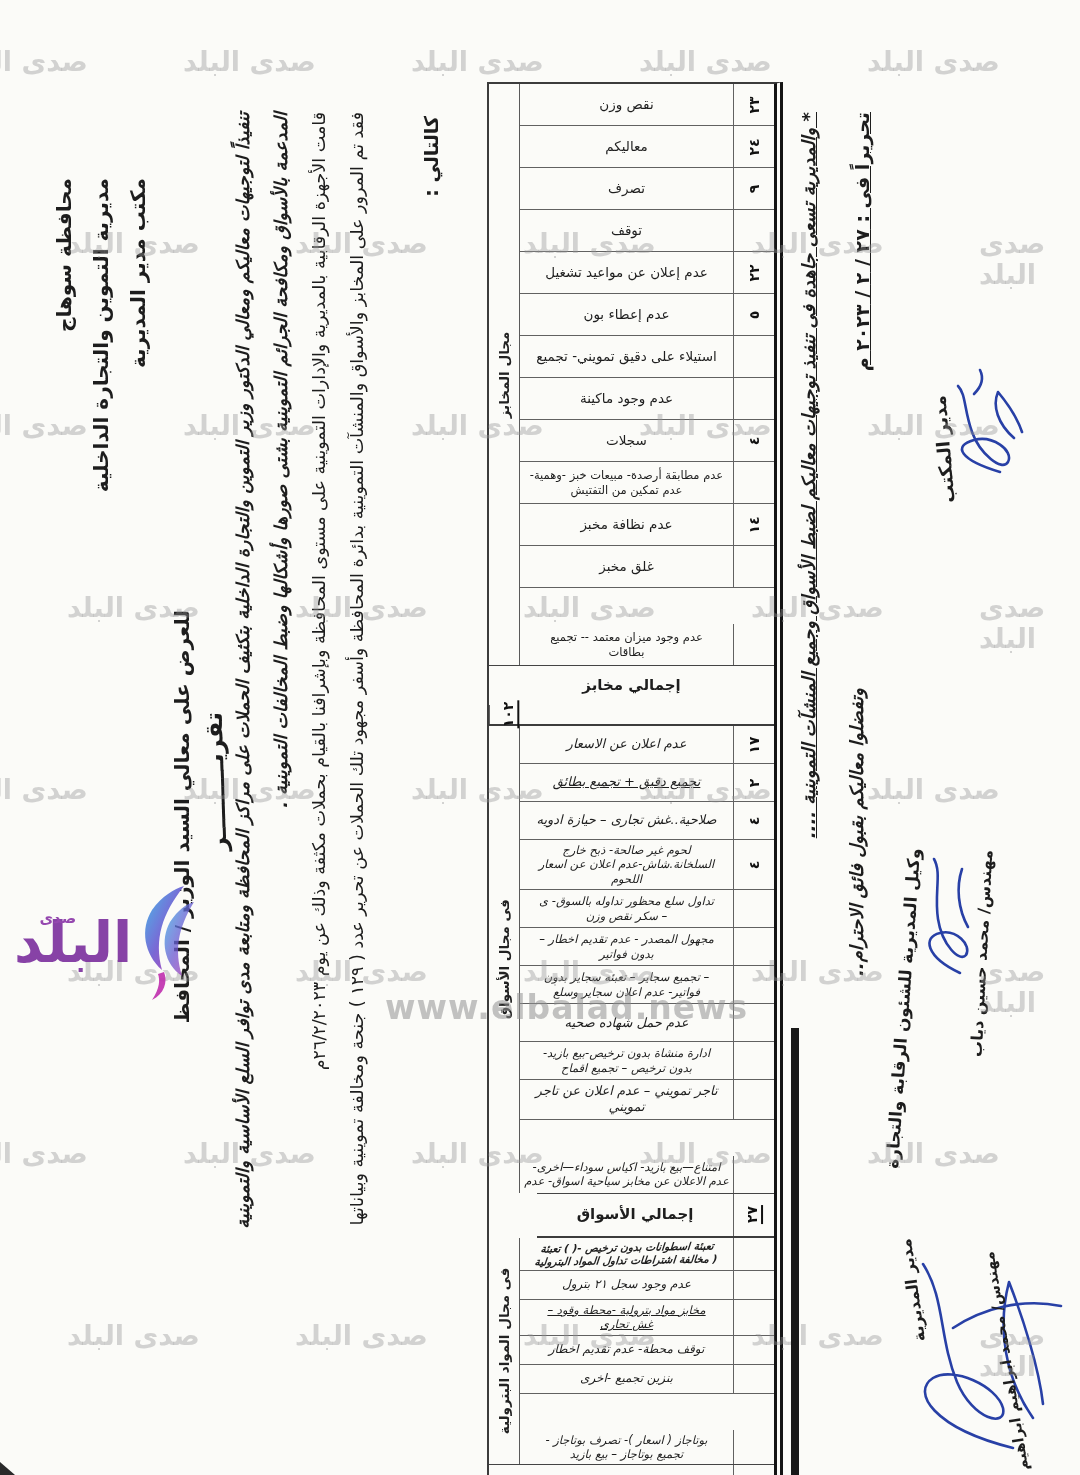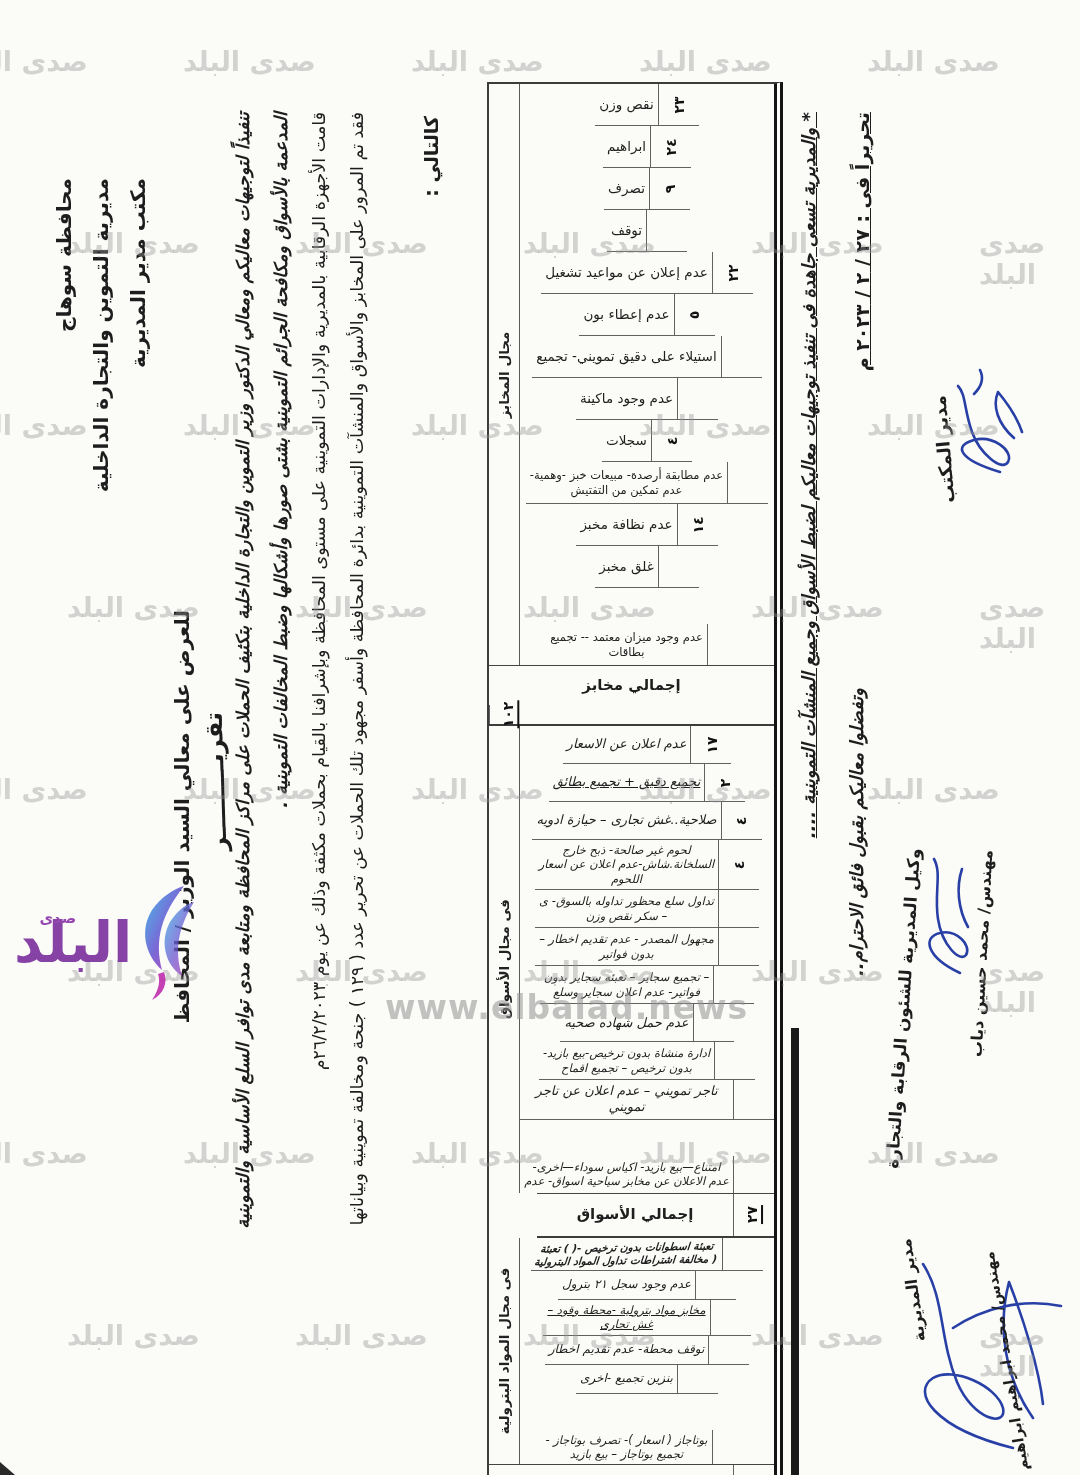--- a/index.html
+++ b/index.html
@@ -31,21 +31,21 @@
   .sig path{fill:none;stroke:#2840a6;stroke-width:2.6;stroke-linecap:round;stroke-linejoin:round;}
   .sig1{top:922px;right:360px;}
   .sig2{top:912px;right:845px;}
   .sig3{top:893px;right:1243px;}
   
   #tbl{position:absolute;left:487px;top:82px;width:296px;box-sizing:border-box;
        border:2px solid #3c3c3c;border-right:9px double #141414;background:rgba(255,255,255,.0);direction:ltr;}
   .sec{display:flex;}
   .cat{width:30px;display:flex;align-items:center;justify-content:center;border-right:1.5px solid #5a5a5a;}
   .cat span{transform:rotate(-90deg);white-space:nowrap;font-size:13.5px;font-weight:600;color:#222;}
-  .rows{flex:1;display:flex;flex-direction:column;align-items:center;}
+  .rows{flex:1;display:flex;flex-direction:column;}
   .vrow{display:flex;border-bottom:1.5px solid #616161;}
   .rows .vrow:last-child{border-bottom:none;margin-top:36px;}
   .lbl{flex:1;display:flex;align-items:center;justify-content:center;text-align:center;direction:rtl;
        font-size:13.5px;line-height:1.25;padding:3px 4px;white-space:pre-line;color:#1e1e1e;}
   .cnt{width:40px;border-left:1.5px solid #616161;display:flex;align-items:center;justify-content:center;}
   .cnt span{transform:rotate(-90deg);font-size:14px;font-weight:700;color:#111;}
   .cnt.total span{border-bottom:2px solid #111;padding:0 1px 1px;}
   .s0 .vrow{min-height:41px;}
   .s1 .vrow{min-height:37px;} .s1 .lbl{font-style:italic;font-size:13px;}
   .s2 .vrow{min-height:28px;} .s2 .lbl{font-style:italic;font-size:12px;}
@@ -121,21 +121,21 @@
           <span>مجال المخابز</span>
         </div>
       <div class="rows" id="rows0">
           <div class="vrow">
             <div class="lbl">نقص وزن</div>
             <div class="cnt">
               <span>٢٣</span>
             </div>
           </div>
           <div class="vrow">
-            <div class="lbl">ابراهيم</div>
+            <div class="lbl">معاليكم</div>
             <div class="cnt">
               <span>٢٤</span>
             </div>
           </div>
           <div class="vrow">
             <div class="lbl">تصرف</div>
             <div class="cnt">
               <span>٩</span>
             </div>
           </div>

